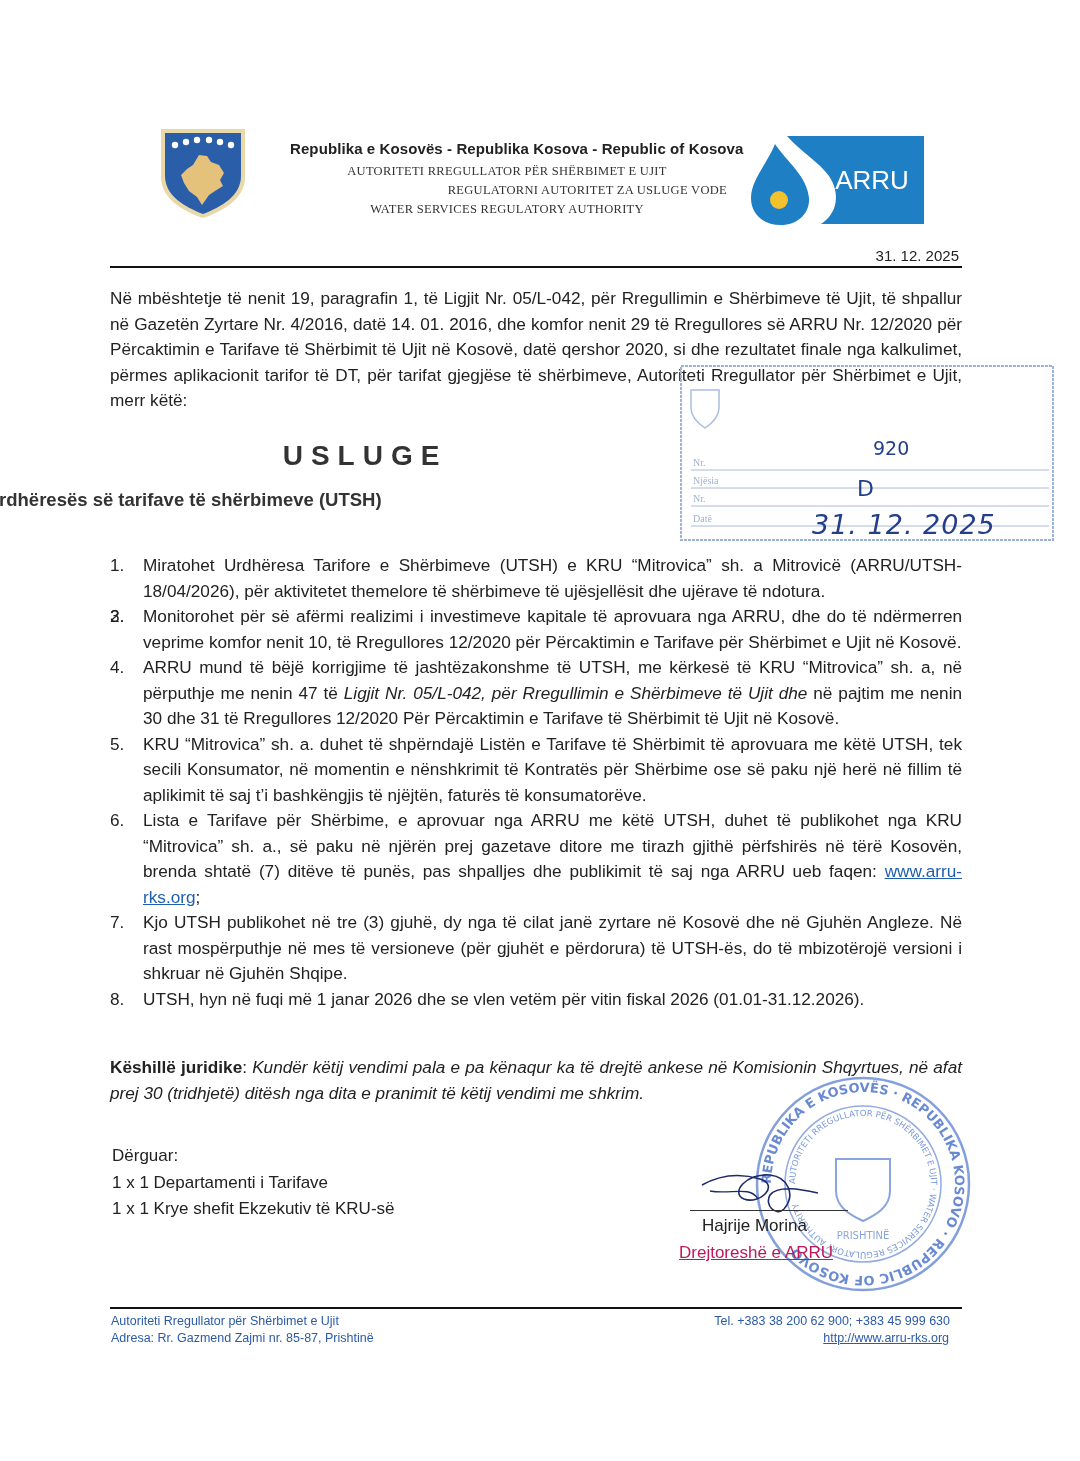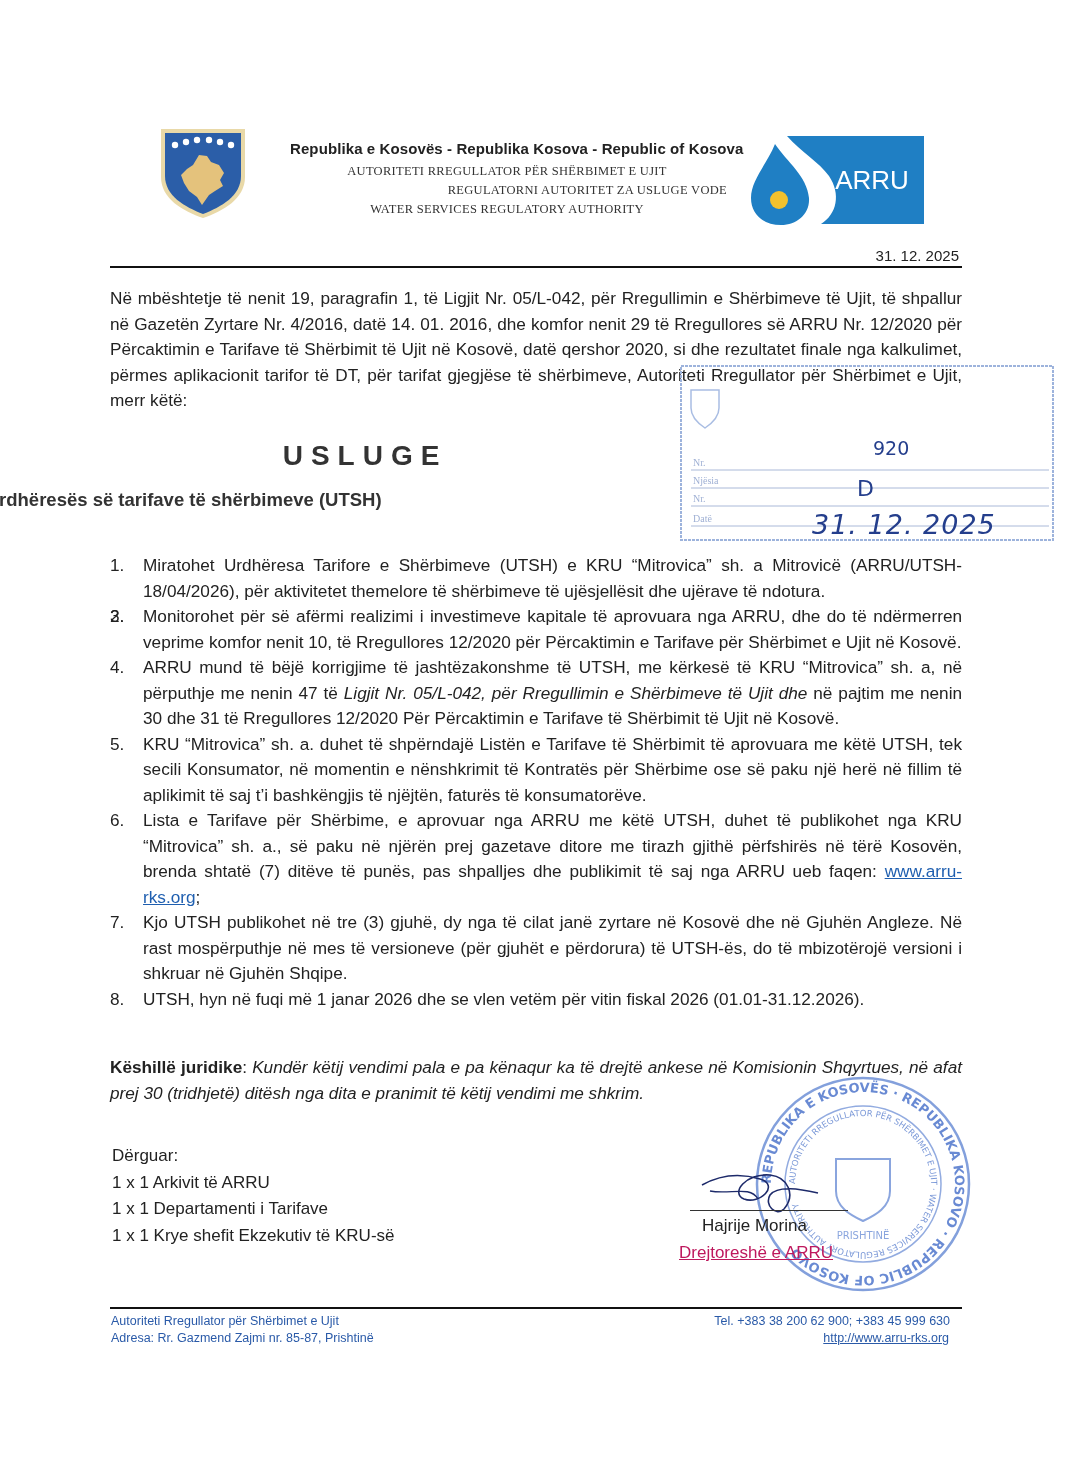--- a/index.html
+++ b/index.html
@@ -134,21 +134,20 @@
   <li><span class="num">5.</span><span>KRU “Mitrovica” sh. a. duhet të shpërndajë Listën e Tarifave të Shërbimit të aprovuara me këtë UTSH, tek secili Konsumator, në momentin e nënshkrimit të Kontratës për Shërbime ose së paku një herë në fillim të aplikimit të saj t’i bashkëngjis të njëjtën, faturës të konsumatorëve.</span></li>
   <li><span class="num">6.</span><span>Lista e Tarifave për Shërbime, e aprovuar nga ARRU me këtë UTSH, duhet të publikohet nga KRU “Mitrovica” sh. a., së paku në njërën prej gazetave ditore me tirazh gjithë përfshirës në tërë Kosovën, brenda shtatë (7) ditëve të punës, pas shpalljes dhe publikimit të saj nga ARRU ueb faqen: </span><a class="link">www.arru-rks.org</a><span>;</span></li>
   <li><span class="num">7.</span><span>Kjo UTSH publikohet në tre (3) gjuhë, dy nga të cilat janë zyrtare në Kosovë dhe në Gjuhën Angleze. Në rast mospërputhje në mes të versioneve (për gjuhët e përdorura) të UTSH-ës, do të mbizotërojë versioni i shkruar në Gjuhën Shqipe.</span></li>
   <li><span class="num">8.</span><span>UTSH, hyn në fuqi më 1 janar 2026 dhe se vlen vetëm për vitin fiskal 2026 (01.01-31.12.2026).</span></li>
 </ol>
 
 <div id="legal" class="abs body-text"><b>Këshillë juridike</b><span>: </span><span class="it">Kundër këtij vendimi pala e pa kënaqur ka të drejtë ankese në Komisionin Shqyrtues, në afat prej 30 (tridhjetë) ditësh nga dita e pranimit të këtij vendimi me shkrim.</span></div>
 
 <div id="dist" class="abs">
   <div>Dërguar:</div>
-  <div>1 x 1 Arkivit të ARRU</div>
   <div>1 x 1 Departamenti i Tarifave</div>
   <div>1 x 1 Krye shefit Ekzekutiv të KRU-së</div>
 </div>
 
 <svg id="seal" class="abs" viewBox="0 0 222 222">
   <defs>
     <path id="seal-outer" d="M111 111 m-92 0 a92 92 0 1 1 184 0 a92 92 0 1 1 -184 0"></path>
     <path id="seal-inner" d="M111 111 m-68 0 a68 68 0 1 1 136 0 a68 68 0 1 1 -136 0"></path>
   </defs>
   <circle cx="111" cy="111" r="106" fill="none" stroke="#6d8fd6" stroke-width="2.5" opacity="0.85"></circle>

